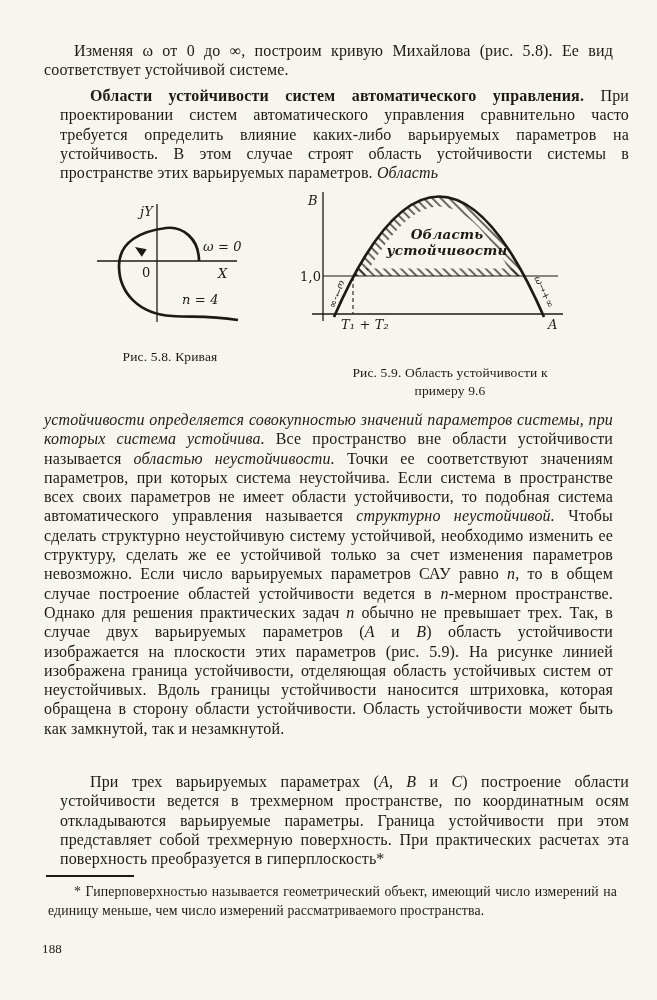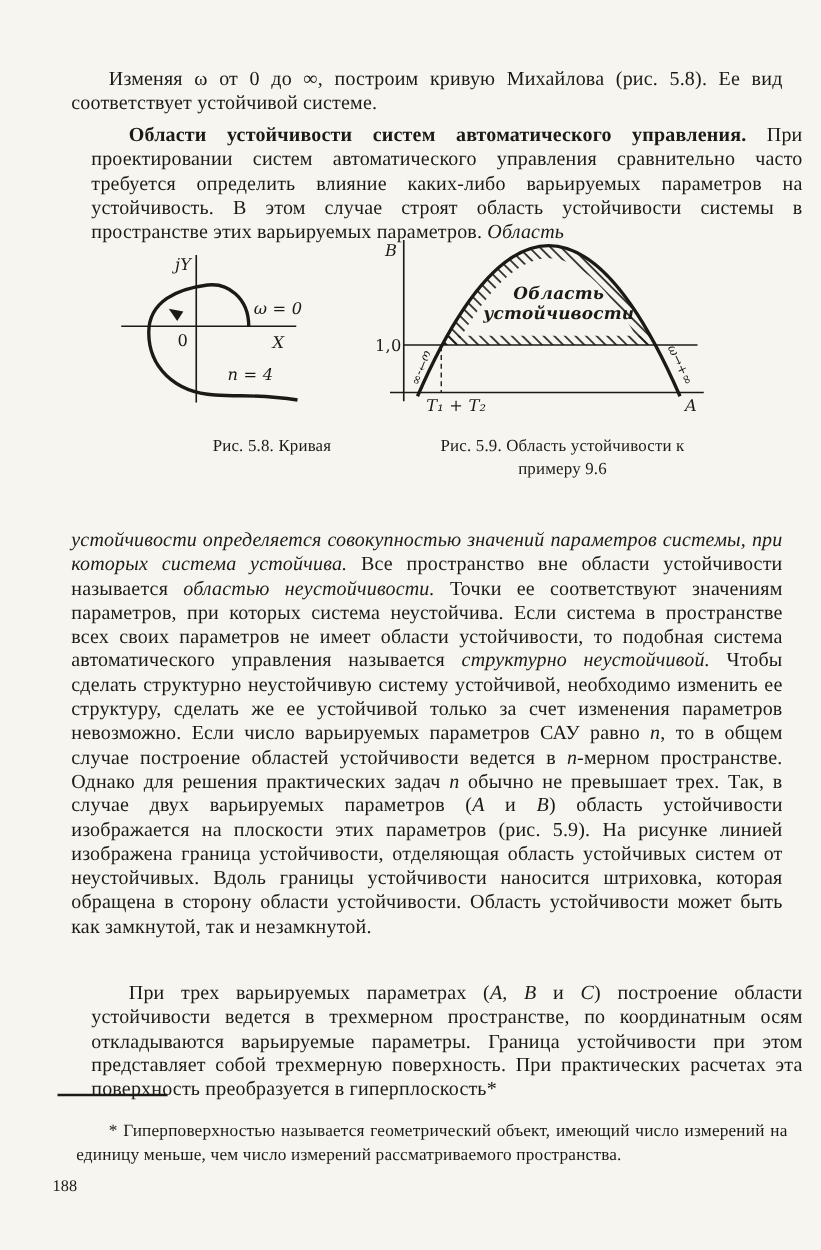--- a/index.html
+++ b/index.html
@@ -1,32 +1,32 @@
 <!DOCTYPE html>
 <html lang="ru"><head>
 <meta charset="utf-8">
 <style>
   html,body{margin:0;padding:0;background:#f7f5f0;}
   .page{
     position:relative;width:657px;height:1000px;background:#f7f5f0;
     font-family:"Liberation Serif","DejaVu Serif",serif;color:#1c1a15;
     overflow:hidden;letter-spacing:0.15px;
   }
-  .p{position:absolute;margin:13px;text-align:justify;font-size:16px;line-height:19.3px;}
+  .p{position:absolute;margin:0;text-align:justify;font-size:16px;line-height:19.3px;}
   .it{font-style:italic;}
   .bd{font-weight:bold;}
   #intro{top:41px;left:44px;width:569px;text-indent:30px;}
   #section{top:86px;left:60px;width:569px;text-indent:30px;}
   #body4{top:410px;left:44px;width:569px;}
   #para5{top:772px;left:60px;width:569px;text-indent:30px;}
   #fig58{position:absolute;left:94px;top:198px;}
   #fig59{position:absolute;left:299px;top:188px;}
   .cap{position:absolute;text-align:center;font-size:13.5px;line-height:17.5px;}
-  #cap58{left:75px;top:348px;width:190px;text-align:right;}
-  #cap59{left:287px;top:348px;width:326px;text-align:center;}
+  #cap58{left:75px;top:348px;width:190px;}
+  #cap59{left:287px;top:364px;width:326px;text-align:center;}
   #fnrule{position:absolute;left:46px;top:875px;width:88px;height:2px;background:#1c1a15;}
   #footnote{top:883px;left:48px;width:569px;font-size:13.8px;line-height:18.6px;text-indent:26px;}
   #pagenum{position:absolute;left:42px;top:941px;font-size:13px;}
   svg .ax{stroke:#1c1a15;stroke-width:1.3;fill:none;}
   svg .curve{stroke:#1c1a15;stroke-width:2.7;fill:none;}
   svg .thin{stroke:#1c1a15;stroke-width:1.1;fill:none;}
   svg text{fill:#1c1a15;font-family:"DejaVu Serif","DejaVu Sans",serif;}
   svg .flab{font-style:italic;font-size:13px;}
   svg .flab-sm{font-style:italic;font-size:10px;}
   svg .upr{font-size:13px;}

